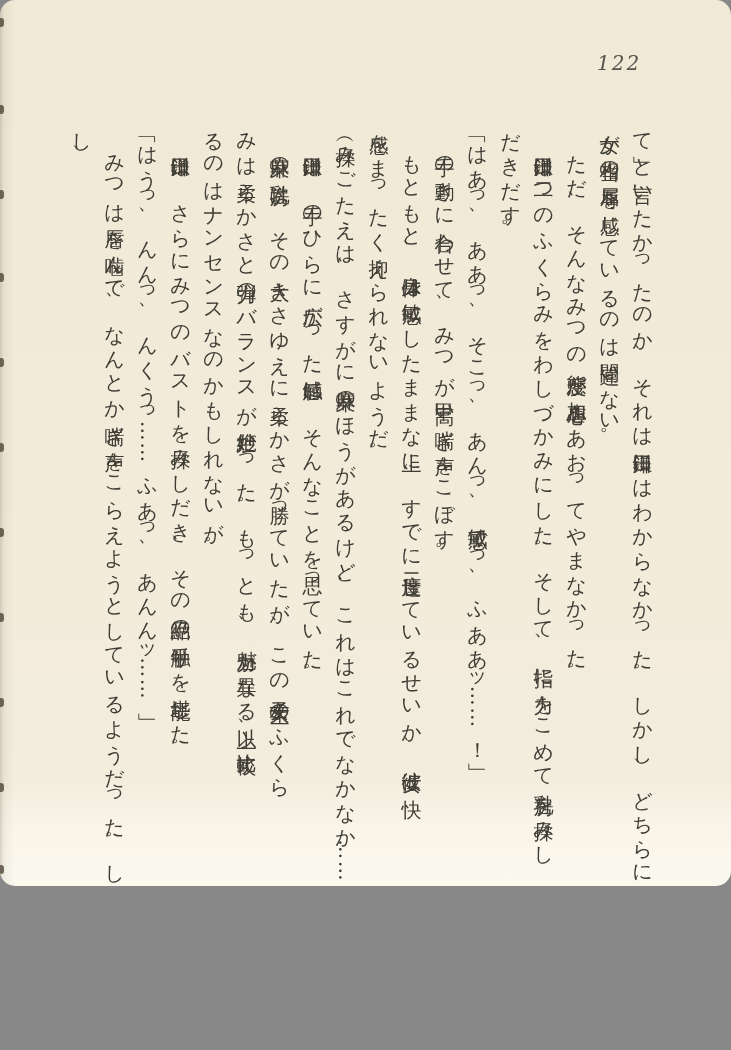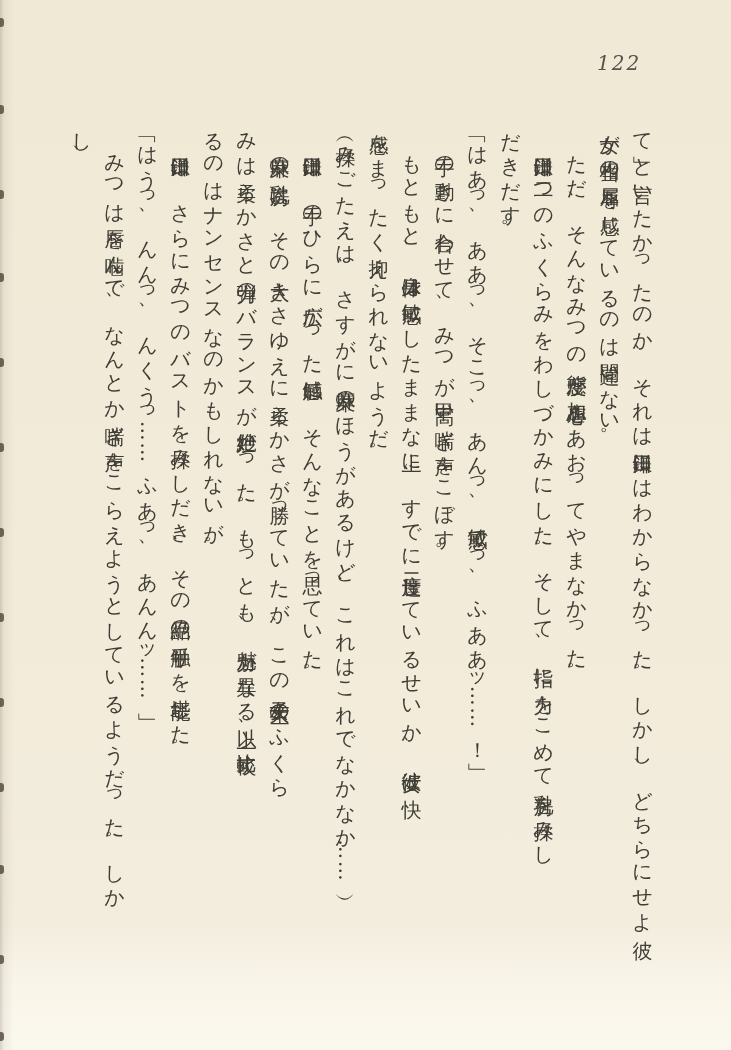--- a/index.html
+++ b/index.html
@@ -1,21 +1,22 @@
 <!DOCTYPE html>
 <html><head>
 <meta charset="utf-8">
 <style>
   html,body{margin:0;padding:0;background:#888;}
   .page{
     position:relative;
-    width:731px;height:1050px;
+    width:731px;height:886px;
     background:linear-gradient(180deg,#f0e9d6 0%,#f2ebd9 55%,#f3edde 88%,#f9f5e9 94%,#fbf8ee 100%);
     overflow:hidden;
     font-family:"DejaVu Serif","Liberation Serif",serif;
+    border-radius:15px;
   }
   
   .page::before{
     content:"";
     position:absolute;left:0;top:0;bottom:0;width:16px;
     background:linear-gradient(90deg,rgba(72,60,44,0.20) 0px,rgba(72,60,44,0.06) 4px,rgba(72,60,44,0.0) 14px);
     pointer-events:none;
   }
   .page-number{
     position:absolute;

